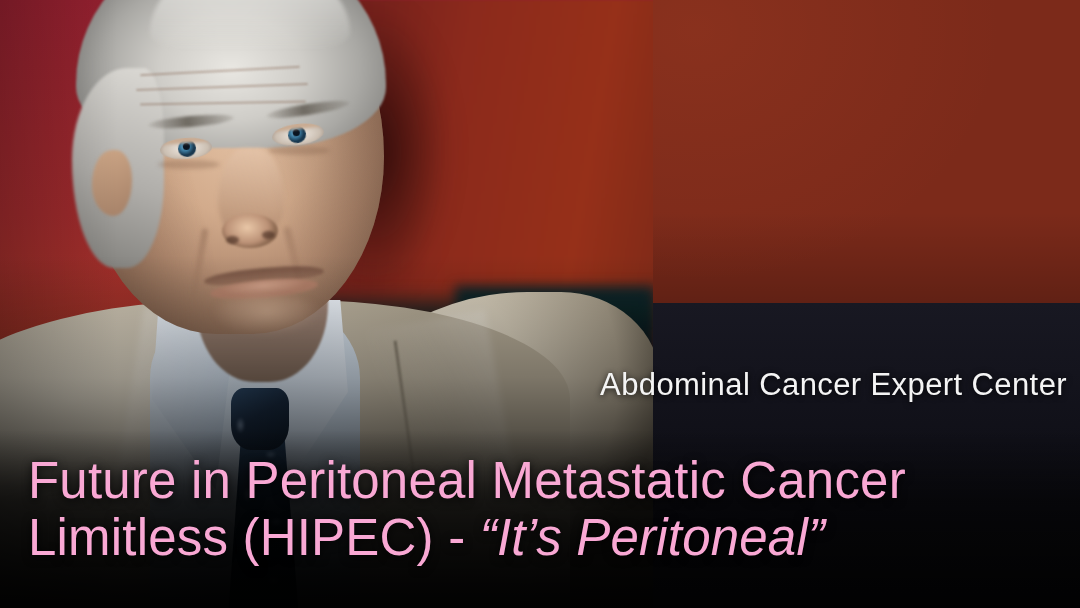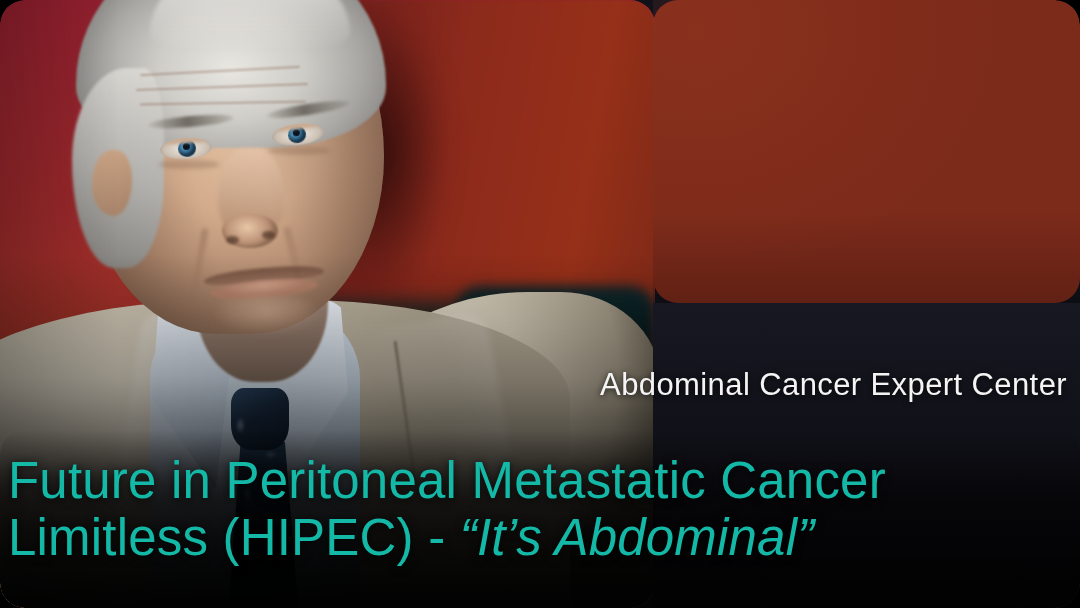--- a/index.html
+++ b/index.html
@@ -1,15 +1,15 @@
 <!DOCTYPE html>
 <html><head>
 <meta charset="utf-8">
 <style>
-  * { margin:0; padding:0; box-sizing:border-box;border-radius:25px; }
+  * { margin:0; padding:0; box-sizing:border-box; }
   html,body { background:#000; }
 
   .stage {
     position:relative;
     width:1080px; height:608px;
     overflow:hidden;
     background:#11111a;
     font-family:"Liberation Sans", sans-serif;
     -webkit-font-smoothing:antialiased;
   }
@@ -308,22 +308,22 @@
   }
 
   
   .subtitle{
     position:absolute; right:13px; top:367px;
     font-size:31px; font-weight:300; letter-spacing:.4px;
     color:#f4f4f4; white-space:nowrap;
     text-shadow:0 1px 6px rgba(0,0,0,.85);
   }
   .title{
-    position:absolute; left:8px; top:452px; right:12px;
-    color:#14b8a6; font-weight:300;
+    position:absolute; left:28px; top:452px; right:12px;
+    color:#f9a8d4; font-weight:300;
     font-size:51px; line-height:57px; letter-spacing:.2px;
     text-shadow:0 2px 10px rgba(0,0,0,.9);
   }
   .title .line{ display:block; white-space:nowrap; }
   .title em{ font-style:italic; }
 </style>
 </head>
 <body>
 
 <div class="stage">
@@ -395,16 +395,16 @@
 
   <div class="panel-red"></div>
   <div class="panel-dark"></div>
 
   <div class="dark-scrim"></div>
 
   <div class="subtitle">Abdominal Cancer Expert Center</div>
 
   <div class="title">
     <span class="line">Future in Peritoneal Metastatic Cancer</span>
-    <span class="line"><span>Limitless (HIPEC) - </span><em>“It’s Abdominal”</em></span>
+    <span class="line"><span>Limitless (HIPEC) - </span><em>“It’s Peritoneal”</em></span>
   </div>
 
 </div>
 
 </body></html>

